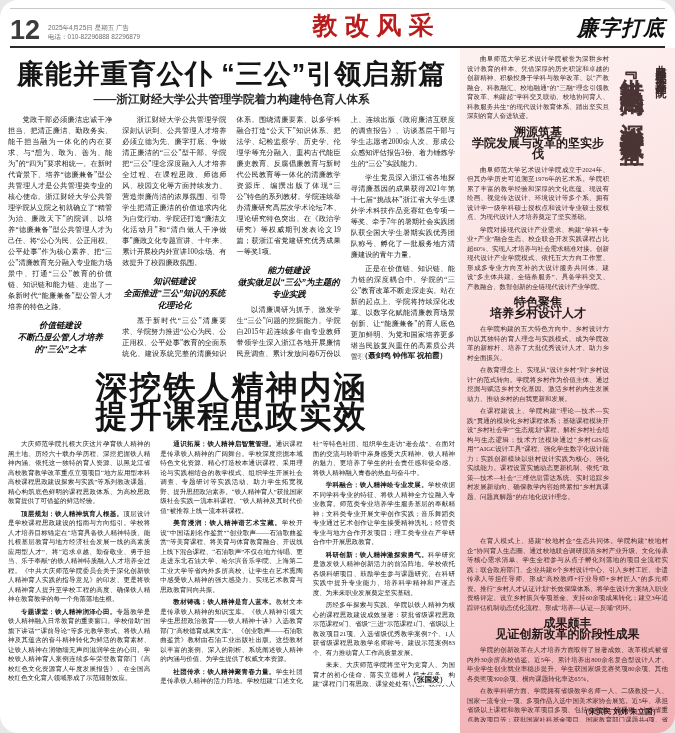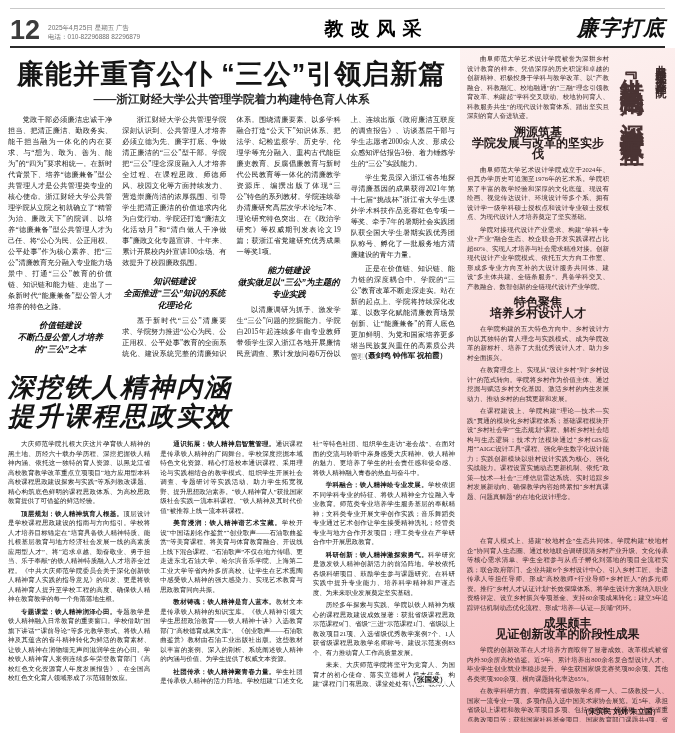--- a/index.html
+++ b/index.html
@@ -1,33 +1,33 @@
 <!DOCTYPE html>
 <html><head>
 <meta charset="utf-8">
 <style>
   html,body{margin:0;padding:0;background:#e8e8e8;}
   .page{
     position:relative;width:675px;height:733px;background:#ffffff;
     font-family:"Liberation Serif","DejaVu Serif",serif;color:#1a1a1a;
-    overflow:hidden;box-sizing:border-box;
+    overflow:hidden;box-sizing:border-box;border-radius:18px;
   }
   .topline{position:absolute;top:8px;left:10px;right:10px;border-top:1px solid #c9c9c9;}
   
   .masthead-row{
     position:absolute;top:12px;left:10px;right:10px;height:30px;
     display:flex;align-items:flex-end;justify-content:space-between;
     border-bottom:2px solid #2b2b2b;padding-bottom:4px;
   }
   .pageno-block{display:flex;align-items:flex-end;gap:8px;}
   .pageno{font-family:"Liberation Sans","DejaVu Sans",sans-serif;font-size:27px;line-height:24px;font-weight:bold;color:#3c3c3c;}
   .datecol{font-family:"Liberation Sans","DejaVu Sans",sans-serif;font-size:6.5px;line-height:9px;color:#6e6e6e;padding-bottom:1px;}
   .section-title{
     font-family:"Liberation Serif","DejaVu Serif",serif;font-weight:bold;
-    font-size:19px;letter-spacing:7px;color:#000000;transform:translateX(18px);
+    font-size:25px;letter-spacing:7px;color:#b91c1c;transform:translateX(18px);
   }
   .masthead{
     font-family:"Liberation Serif","DejaVu Serif",serif;font-weight:bold;font-style:italic;
     font-size:21px;color:#101010;letter-spacing:1px;
   }
   
   .content{position:absolute;top:48px;left:8px;right:0;bottom:0;display:flex;}
   .left-region{width:452px;flex:none;padding-right:5px;box-sizing:border-box;}
   
   .art1{position:relative;}
@@ -54,23 +54,23 @@
     position:absolute;right:8px;bottom:6px;font-weight:bold;font-size:7.5px;
     background:rgba(255,255,255,.85);
   }
   
   .art2{position:relative;margin-top:6px;}
   .art2 .kicker{
     text-align:center;font-family:"Liberation Sans","DejaVu Sans",sans-serif;
     font-size:12.5px;color:#222;margin-bottom:2px;
   }
   .art2 h2{
-    margin:0 0 8px 0;
-    font-family:"Liberation Sans","DejaVu Sans",sans-serif;
-    font-size:26px;line-height:29px;font-weight:900;color:#141414;letter-spacing:2px;font-style:italic;
+    margin:0 0 8px 0;text-align:center;
+    font-family:"Liberation Sans","DejaVu Sans",sans-serif;
+    font-size:32px;line-height:29px;font-weight:900;color:#141414;letter-spacing:2px;
   }
   .art2-body{height:252px;column-count:3;font-size:6.5px;line-height:9.5px;}
   .art2-body b{font-family:"Liberation Sans","DejaVu Sans",sans-serif;}
   
   .pink{
     flex:1;position:relative;box-sizing:border-box;
     background:linear-gradient(165deg,#fdf2f1 0%,#fbe3e2 30%,#f6c5c7 68%,#f2afb3 100%);
     padding:6px 7px 6px 7px;color:#3a2c2c;
   }
   .pink-top{display:flex;height:478px;overflow:hidden;}

